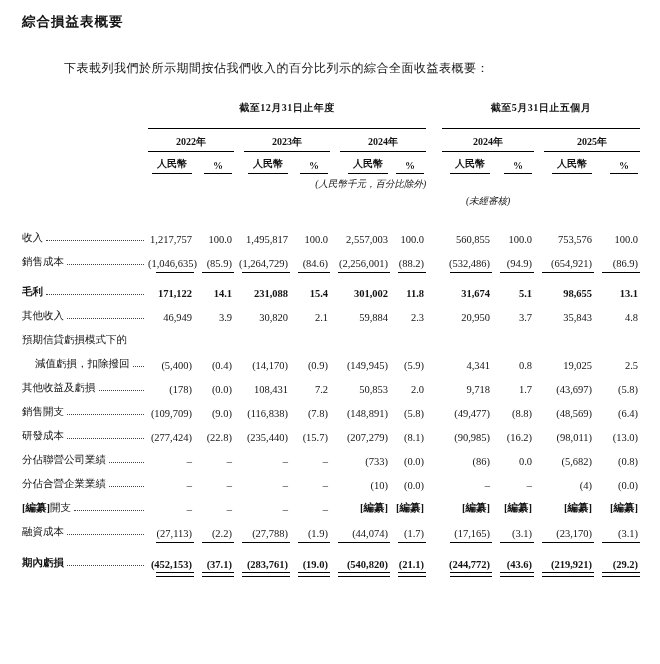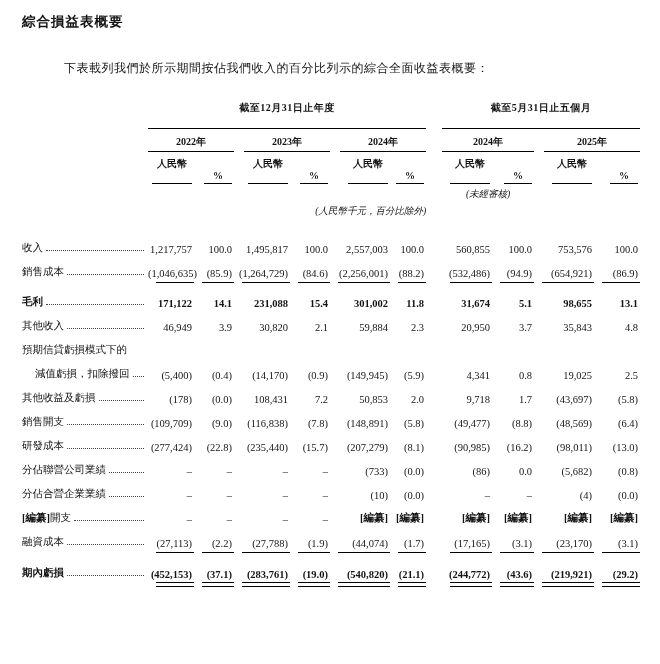--- a/index.html
+++ b/index.html
@@ -29,21 +29,21 @@
     border-bottom:1.2px solid #000;text-align:center;
     padding-bottom:13px;font-size:10px;letter-spacing:.5px;white-space:nowrap;
   }
   .yr div{
     border-bottom:1.2px solid #000;text-align:center;
     padding-bottom:2px;margin-left:10px;font-size:10px;white-space:nowrap;
   }
   .yr div.yr-first{margin-left:0;}
   tr.hdr-year th{padding-top:6px;}
   tr.hdr-sub th{padding-top:5px;font-size:10px;}
-  .sub-u{display:inline-block;border-bottom:1.2px solid #000;padding:0 5px 12px 5px;}
+  .sub-u{display:inline-block;border-bottom:1.2px solid #000;padding:0 5px 2px 5px;}
   .sub-u.pct{padding:0 9px 2px 9px;}
   
   tr.note td{font-style:italic;font-size:9.5px;padding-top:4px;white-space:nowrap;}
   tr.note .right{text-align:right;}
   tr.note .center{text-align:center;}
   tr.head-space{height:13px;}
   
   tbody tr{height:24px;}
   tbody td.lbl{font-size:10.5px;white-space:nowrap;overflow:visible;}
   .lbl-wrap{display:flex;align-items:baseline;}
@@ -124,31 +124,31 @@
       <th class="v"><span class="sub-u">人民幣</span></th>
       <th class="v"><span class="sub-u pct">%</span></th>
       <th class="gap"></th>
       <th class="v"><span class="sub-u">人民幣</span></th>
       <th class="v"><span class="sub-u pct">%</span></th>
       <th class="v"><span class="sub-u">人民幣</span></th>
       <th class="v"><span class="sub-u pct">%</span></th>
     </tr>
     <tr class="note">
       <td></td>
+      <td colspan="2"></td>
+      <td colspan="4" class="right">(人民幣千元，百分比除外)</td>
+      <td class="gap"></td>
+      <td colspan="4"></td>
+    </tr>
+    <tr class="note">
+      <td></td>
       <td colspan="6"></td>
       <td class="gap"></td>
       <td colspan="2" class="center">(未經審核)</td>
       <td colspan="2"></td>
-    </tr>
-    <tr class="note">
-      <td></td>
-      <td colspan="2"></td>
-      <td colspan="4" class="right">(人民幣千元，百分比除外)</td>
-      <td class="gap"></td>
-      <td colspan="4"></td>
     </tr>
     <tr class="head-space">
         <td colspan="12"></td>
       </tr>
   </thead>
   <tbody id="tbody">
       <tr>
         <td class="lbl">
           <div class="lbl-wrap">
             <span>收入</span>

